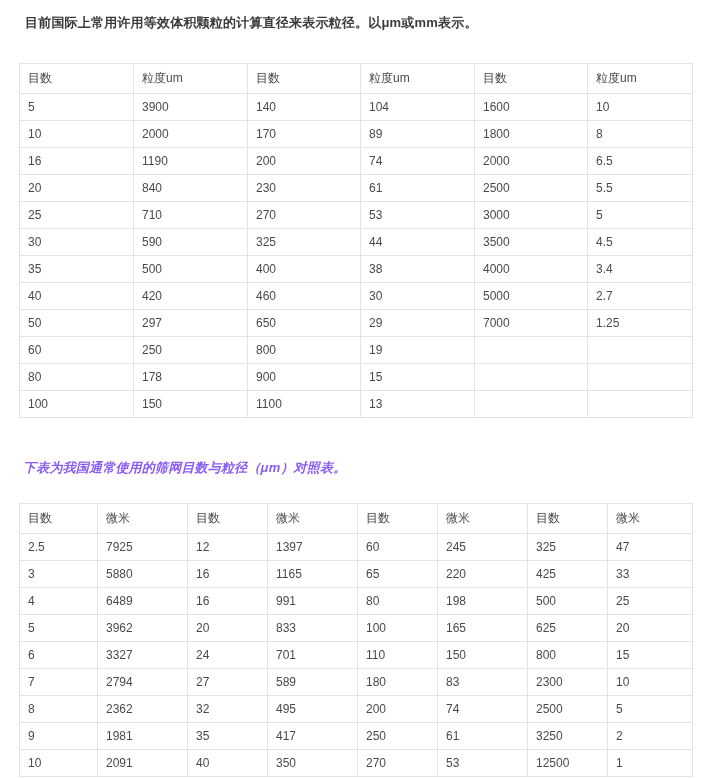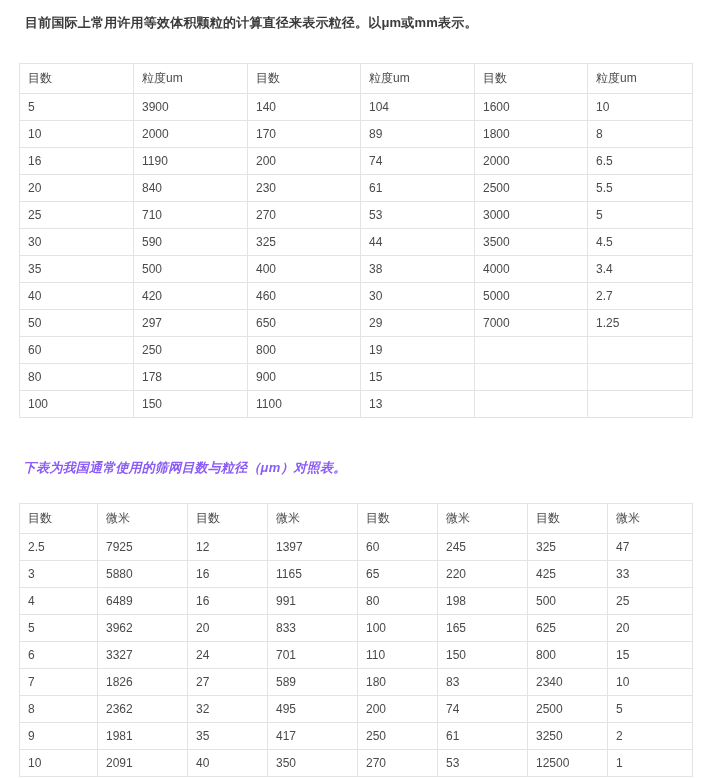--- a/index.html
+++ b/index.html
@@ -289,26 +289,26 @@
         <td>3327</td>
         <td>24</td>
         <td>701</td>
         <td>110</td>
         <td>150</td>
         <td>800</td>
         <td>15</td>
       </tr>
       <tr>
         <td>7</td>
-        <td>1826</td>
+        <td>2794</td>
         <td>27</td>
         <td>589</td>
         <td>180</td>
         <td>83</td>
-        <td>2340</td>
+        <td>2300</td>
         <td>10</td>
       </tr>
       <tr>
         <td>8</td>
         <td>2362</td>
         <td>32</td>
         <td>495</td>
         <td>200</td>
         <td>74</td>
         <td>2500</td>

